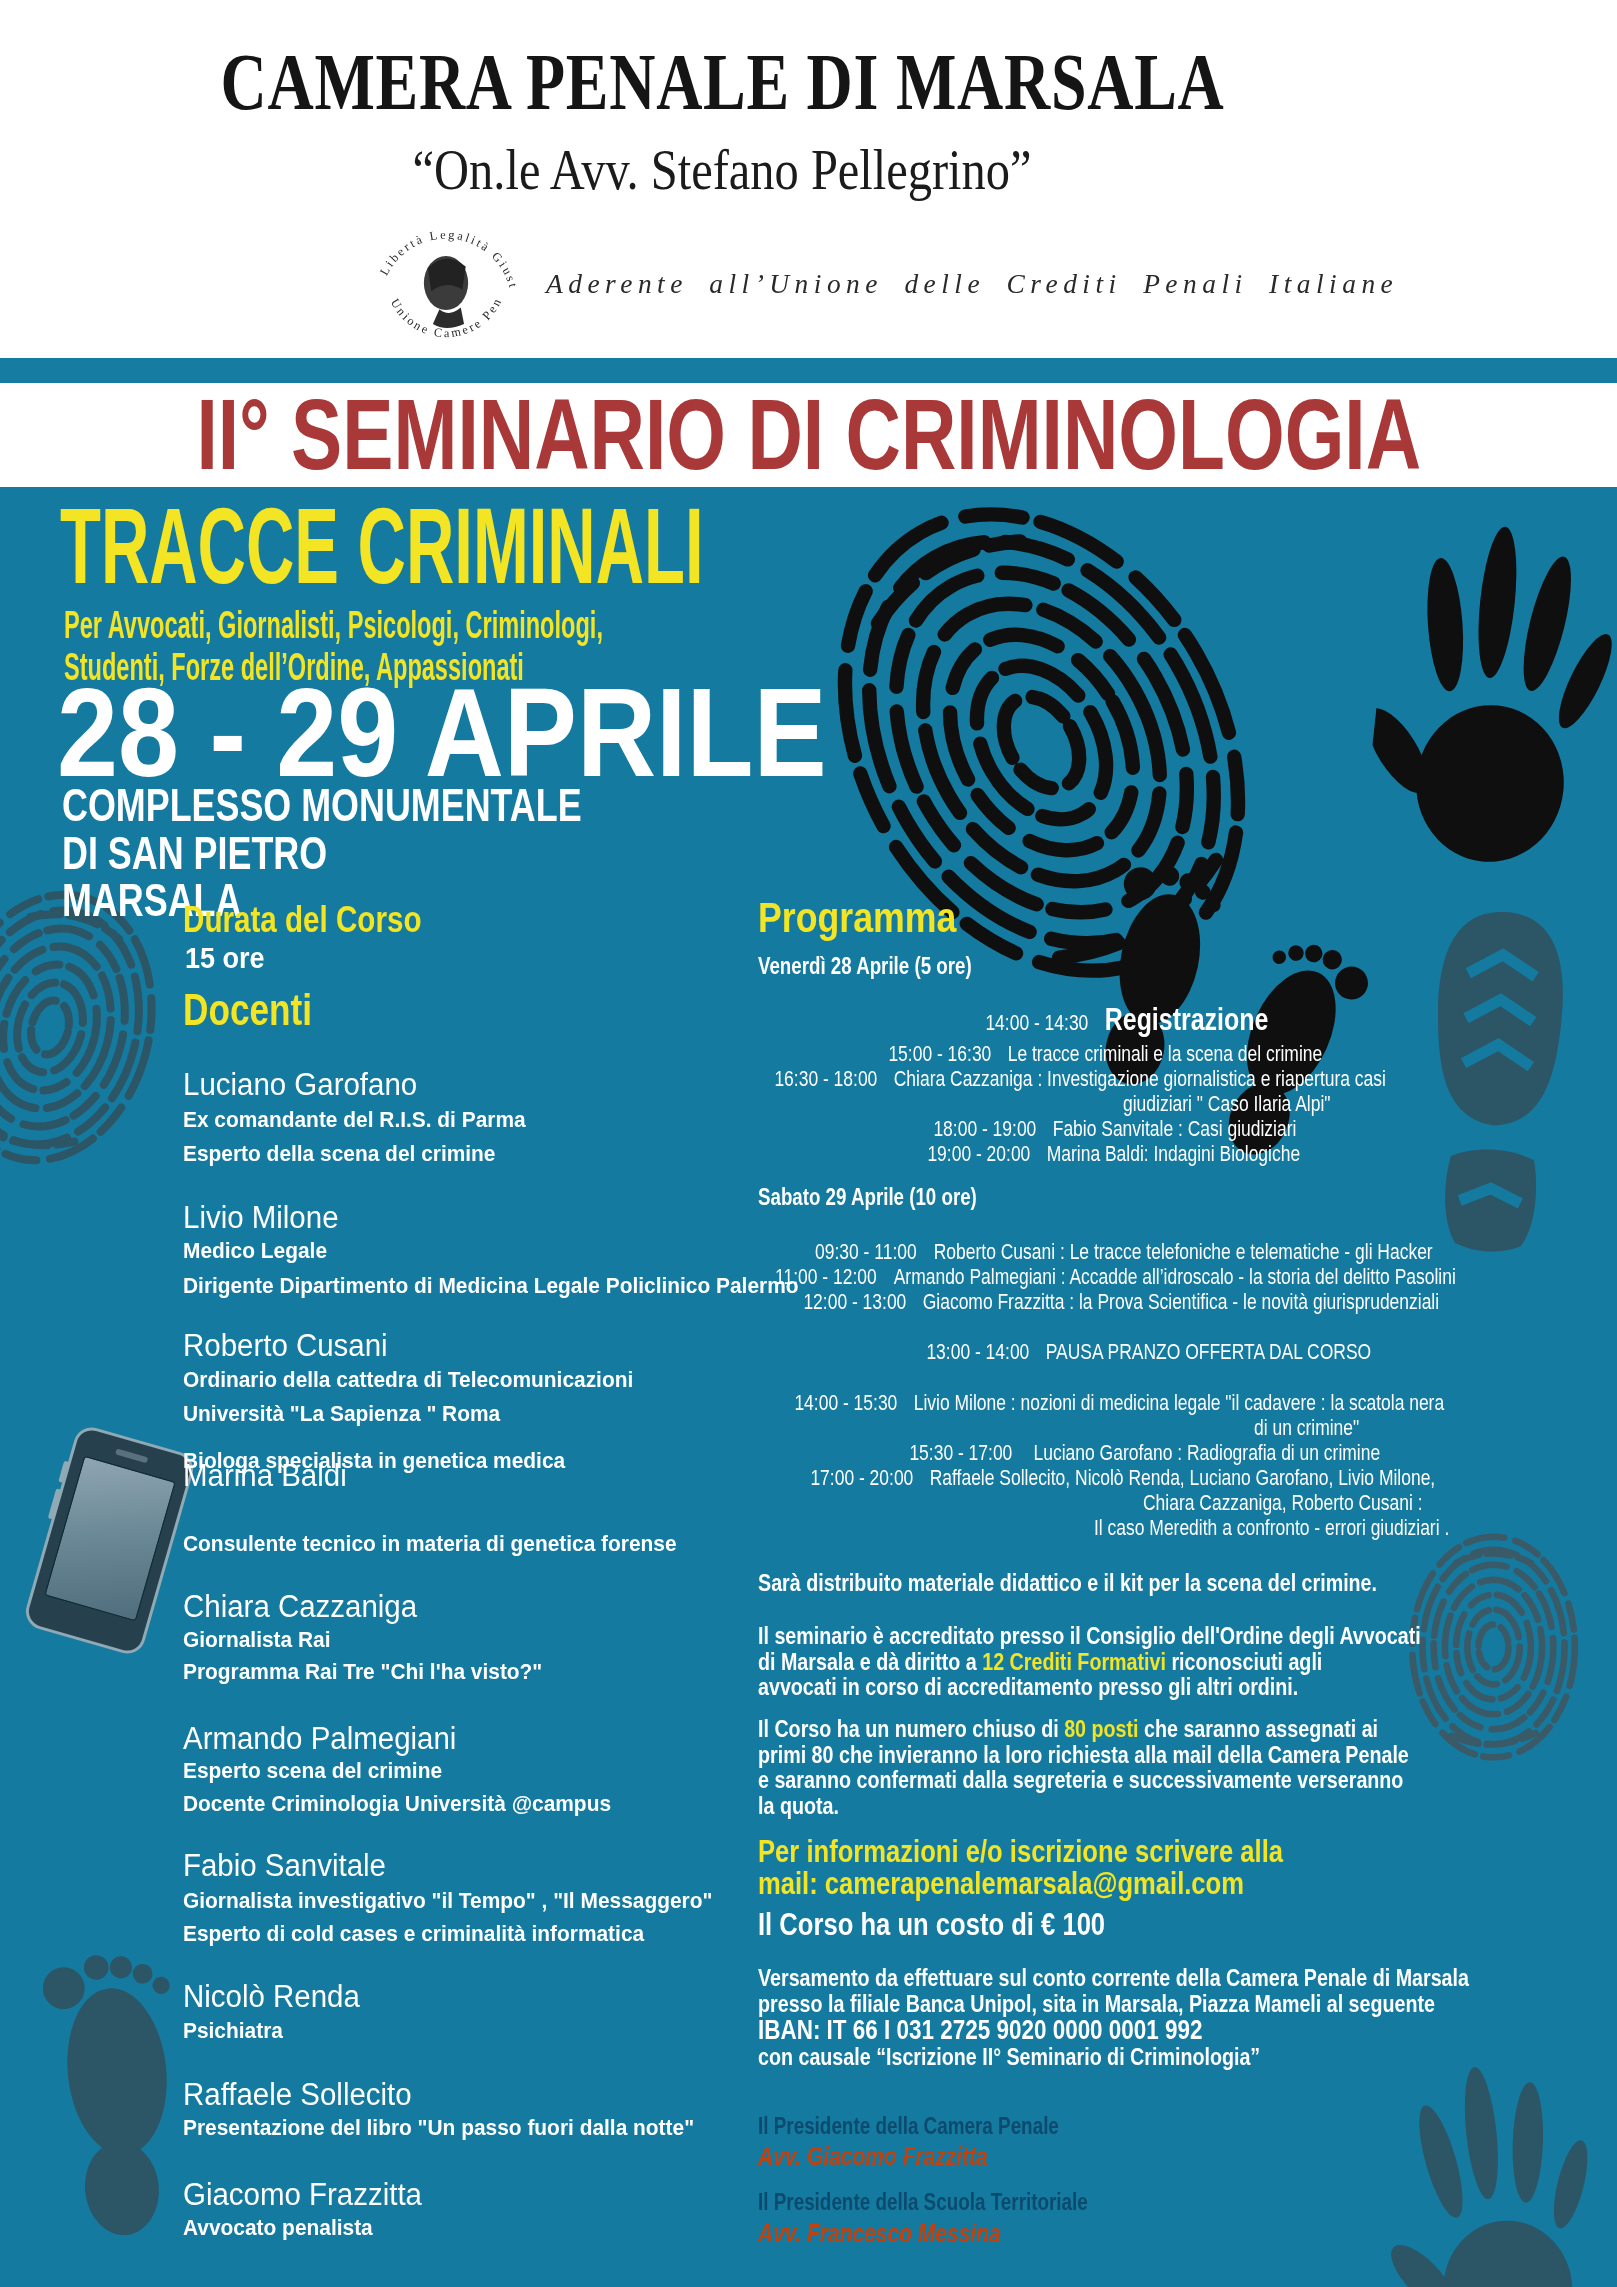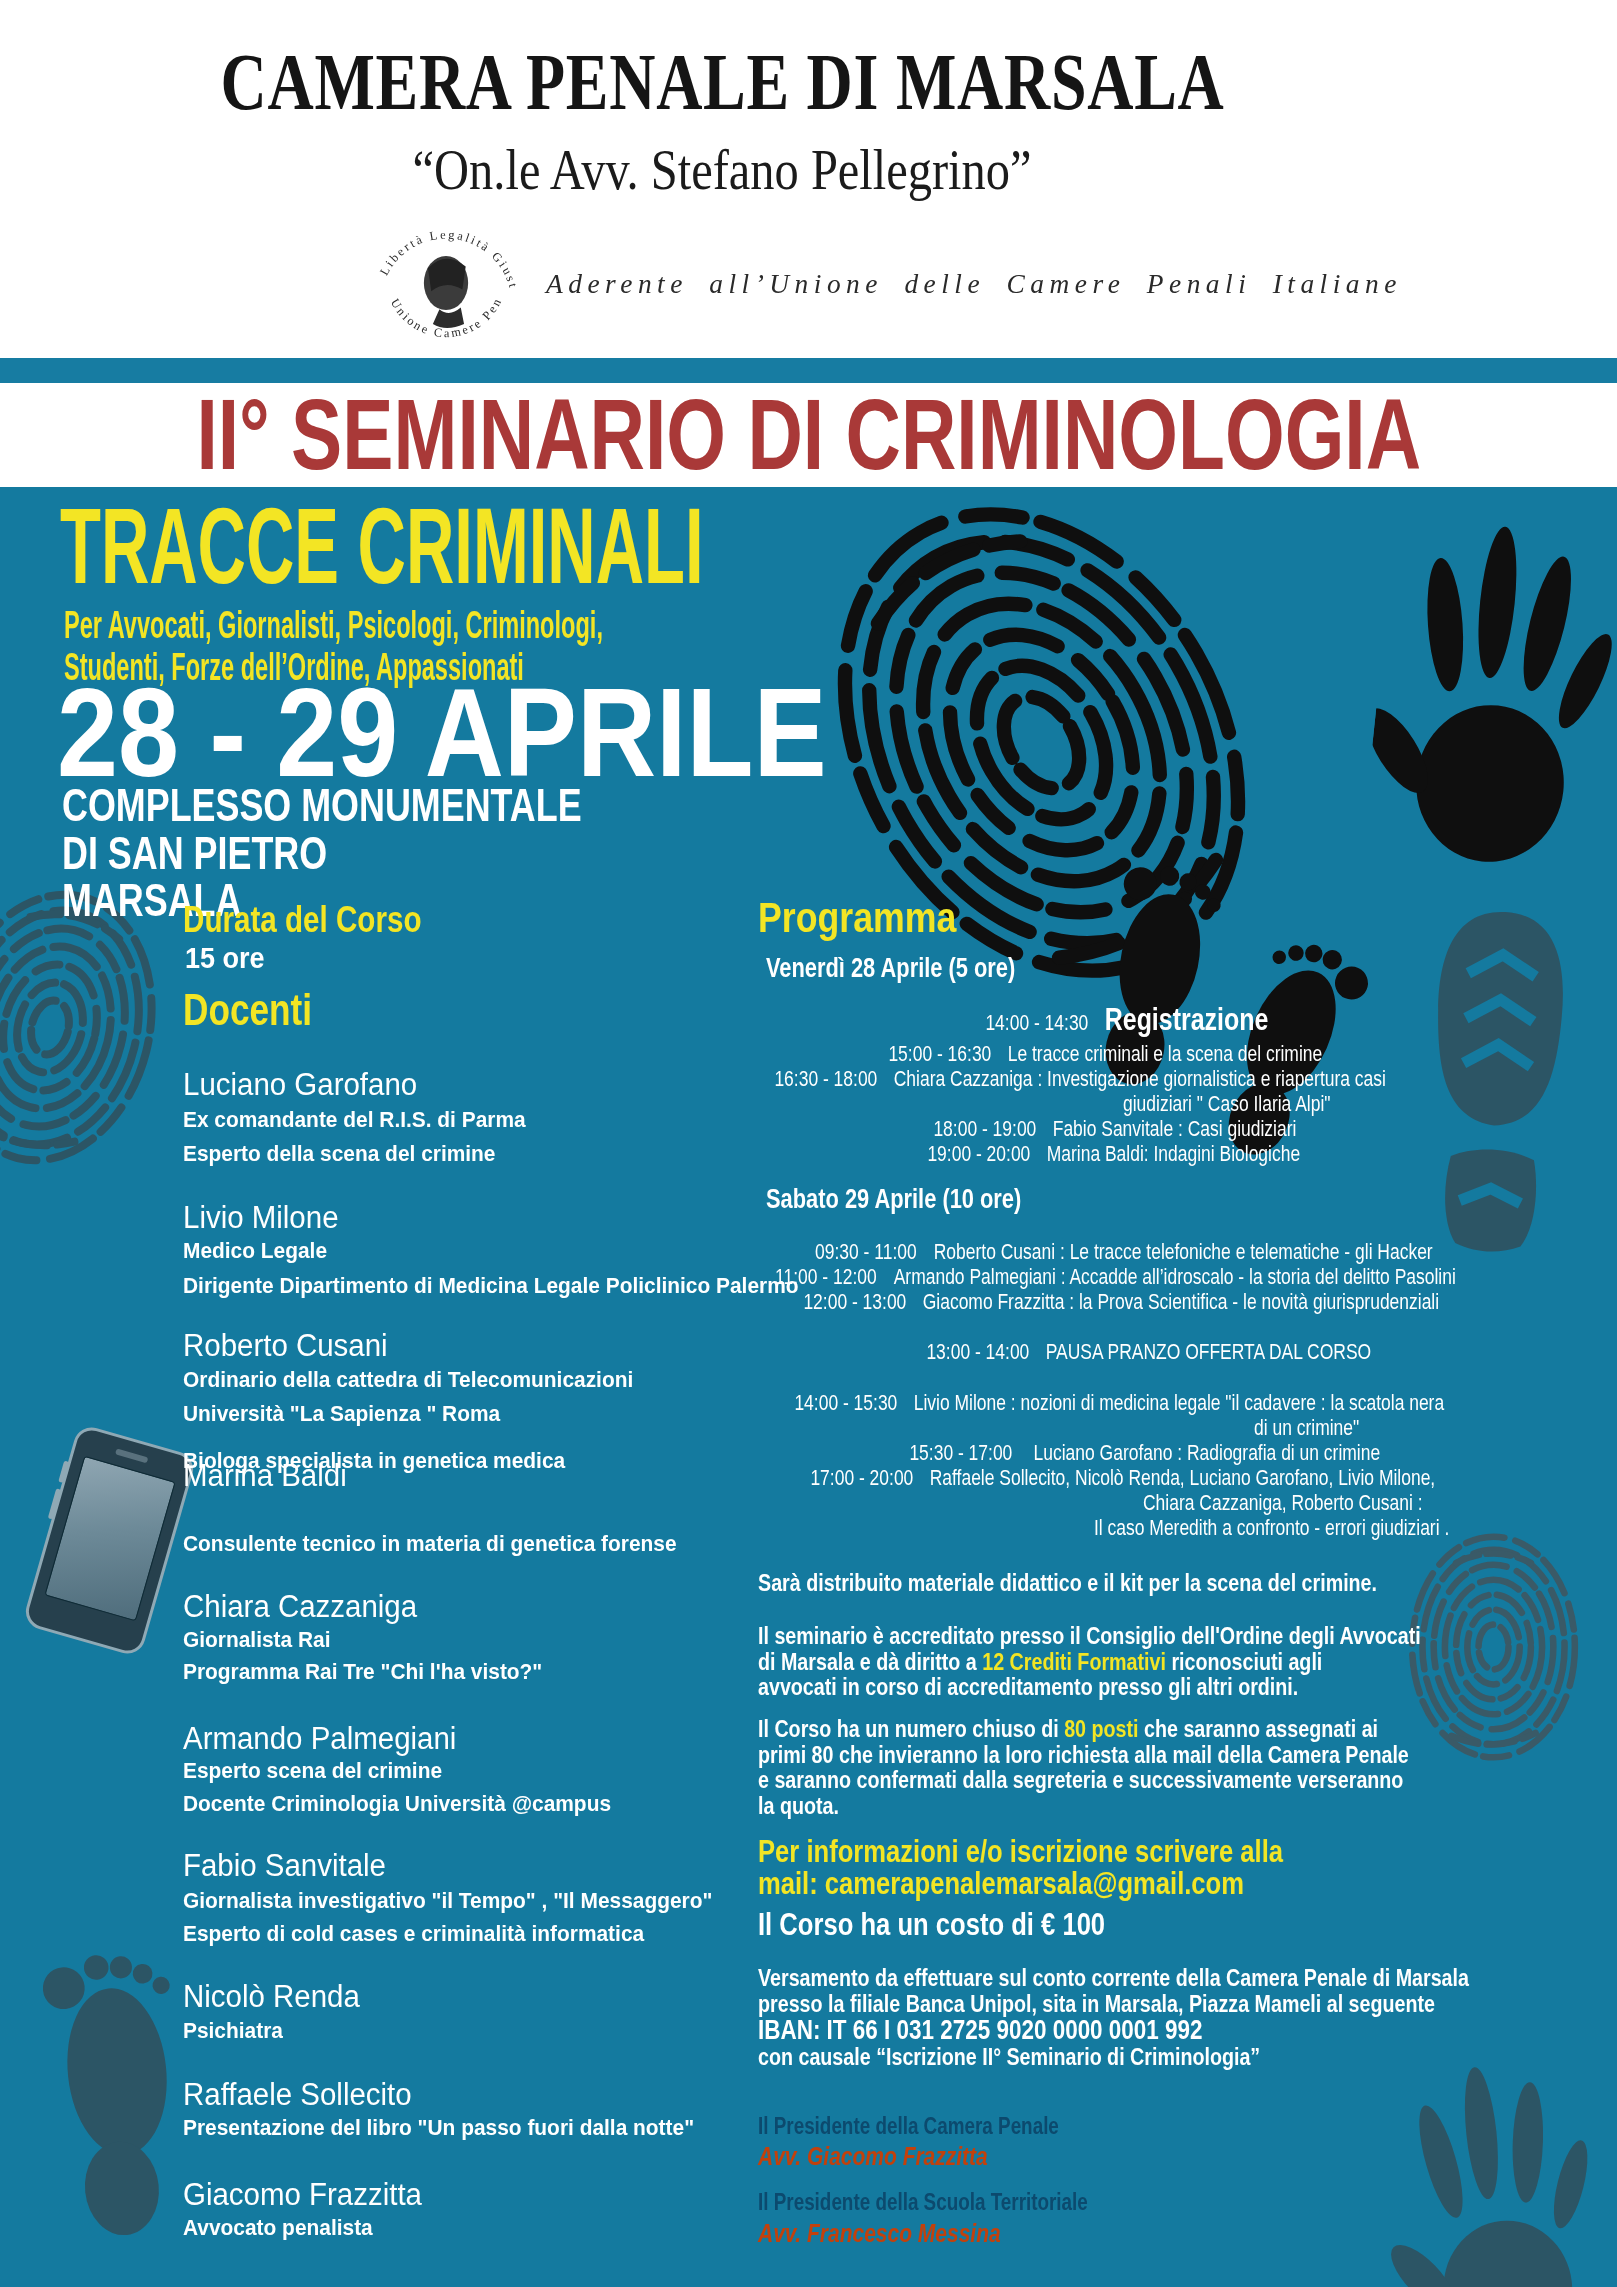--- a/index.html
+++ b/index.html
@@ -31,21 +31,21 @@
   .venue{left:62px;font-weight:700;font-size:46px;color:#fff;line-height:46px;}
   
   .h-yellow{color:#F3E524;font-weight:700;}
   .durata-h{left:183px;top:899px;font-size:37px;}
   .durata-v{left:185px;top:941px;font-size:30px;font-weight:700;color:#fff;}
   .docenti-h{left:183px;top:985px;font-size:44px;}
   .dname{font-size:31px;font-weight:400;color:#fff;}
   .ddet{font-size:22px;font-weight:600;color:#fff;}
   
   .prog-h{left:758px;top:894px;font-size:42px;}
-  .day-t{left:758px;font-size:28px;font-weight:700;color:#fff;margin-left:8px;}
+  .day-t{left:758px;font-size:24px;font-weight:700;color:#fff;}
   .slist{left:758px;color:#fff;font-size:22.4px;font-weight:500;text-align:center;}
   .sl{height:25px;line-height:25px;}
   .sl.reg{height:40px;line-height:37px;}
   .regtxt{font-size:32px;font-weight:700;}
   .time{display:inline-block;min-width:174px;}
   .ind1{padding-left:192px;} .ind2{padding-left:233px;}
   .gap27{margin-top:25px;} .gap28{margin-top:25.6px;}
   .par{left:758px;color:#fff;font-size:24px;font-weight:600;line-height:25.6px;}
   .par .ln{height:25.6px;}
   .hl{color:#F3E524;font-weight:700;}
@@ -132,21 +132,21 @@
     </defs>
     <g>
       <ellipse cx="100" cy="100" rx="27" ry="33" fill="#3b3b3b"></ellipse>
       <path d="M78 82 Q100 60 124 80 L120 108 Q100 96 82 110 Z" fill="#222"></path>
       <path d="M92 132 Q104 142 118 130 L122 150 Q100 160 84 150 Z" fill="#2c2c2c"></path>
     </g>
     <text><textPath href="#arcTop" startOffset="8%">Libertà Legalità Giustizia</textPath></text>
     <text><textPath href="#arcBot" startOffset="4%">Unione Camere Penali Italiane</textPath></text>
   </svg>
 
-  <div class="abs hd-aff z3"><span class="cx">Aderente all’Unione delle Camere Penali Italiane</span></div>
+  <div class="abs hd-aff z3"><span class="cx">Aderente all’Unione delle Crediti Penali Italiane</span></div>
 
   <div class="abs strip"></div>
 
   <div class="abs banner z3"><span class="cx cxc cx76">II° SEMINARIO DI CRIMINOLOGIA</span></div>
 
   <div class="abs teal"></div>
 
   <svg class="deco" style="left:827px;top:475px;width:429px;height:535px;color:#0F0F0F;transform:rotate(-30deg)" viewBox="0 0 470 585" width="429" height="535">
       <use href="#fp"></use>
     </svg>

